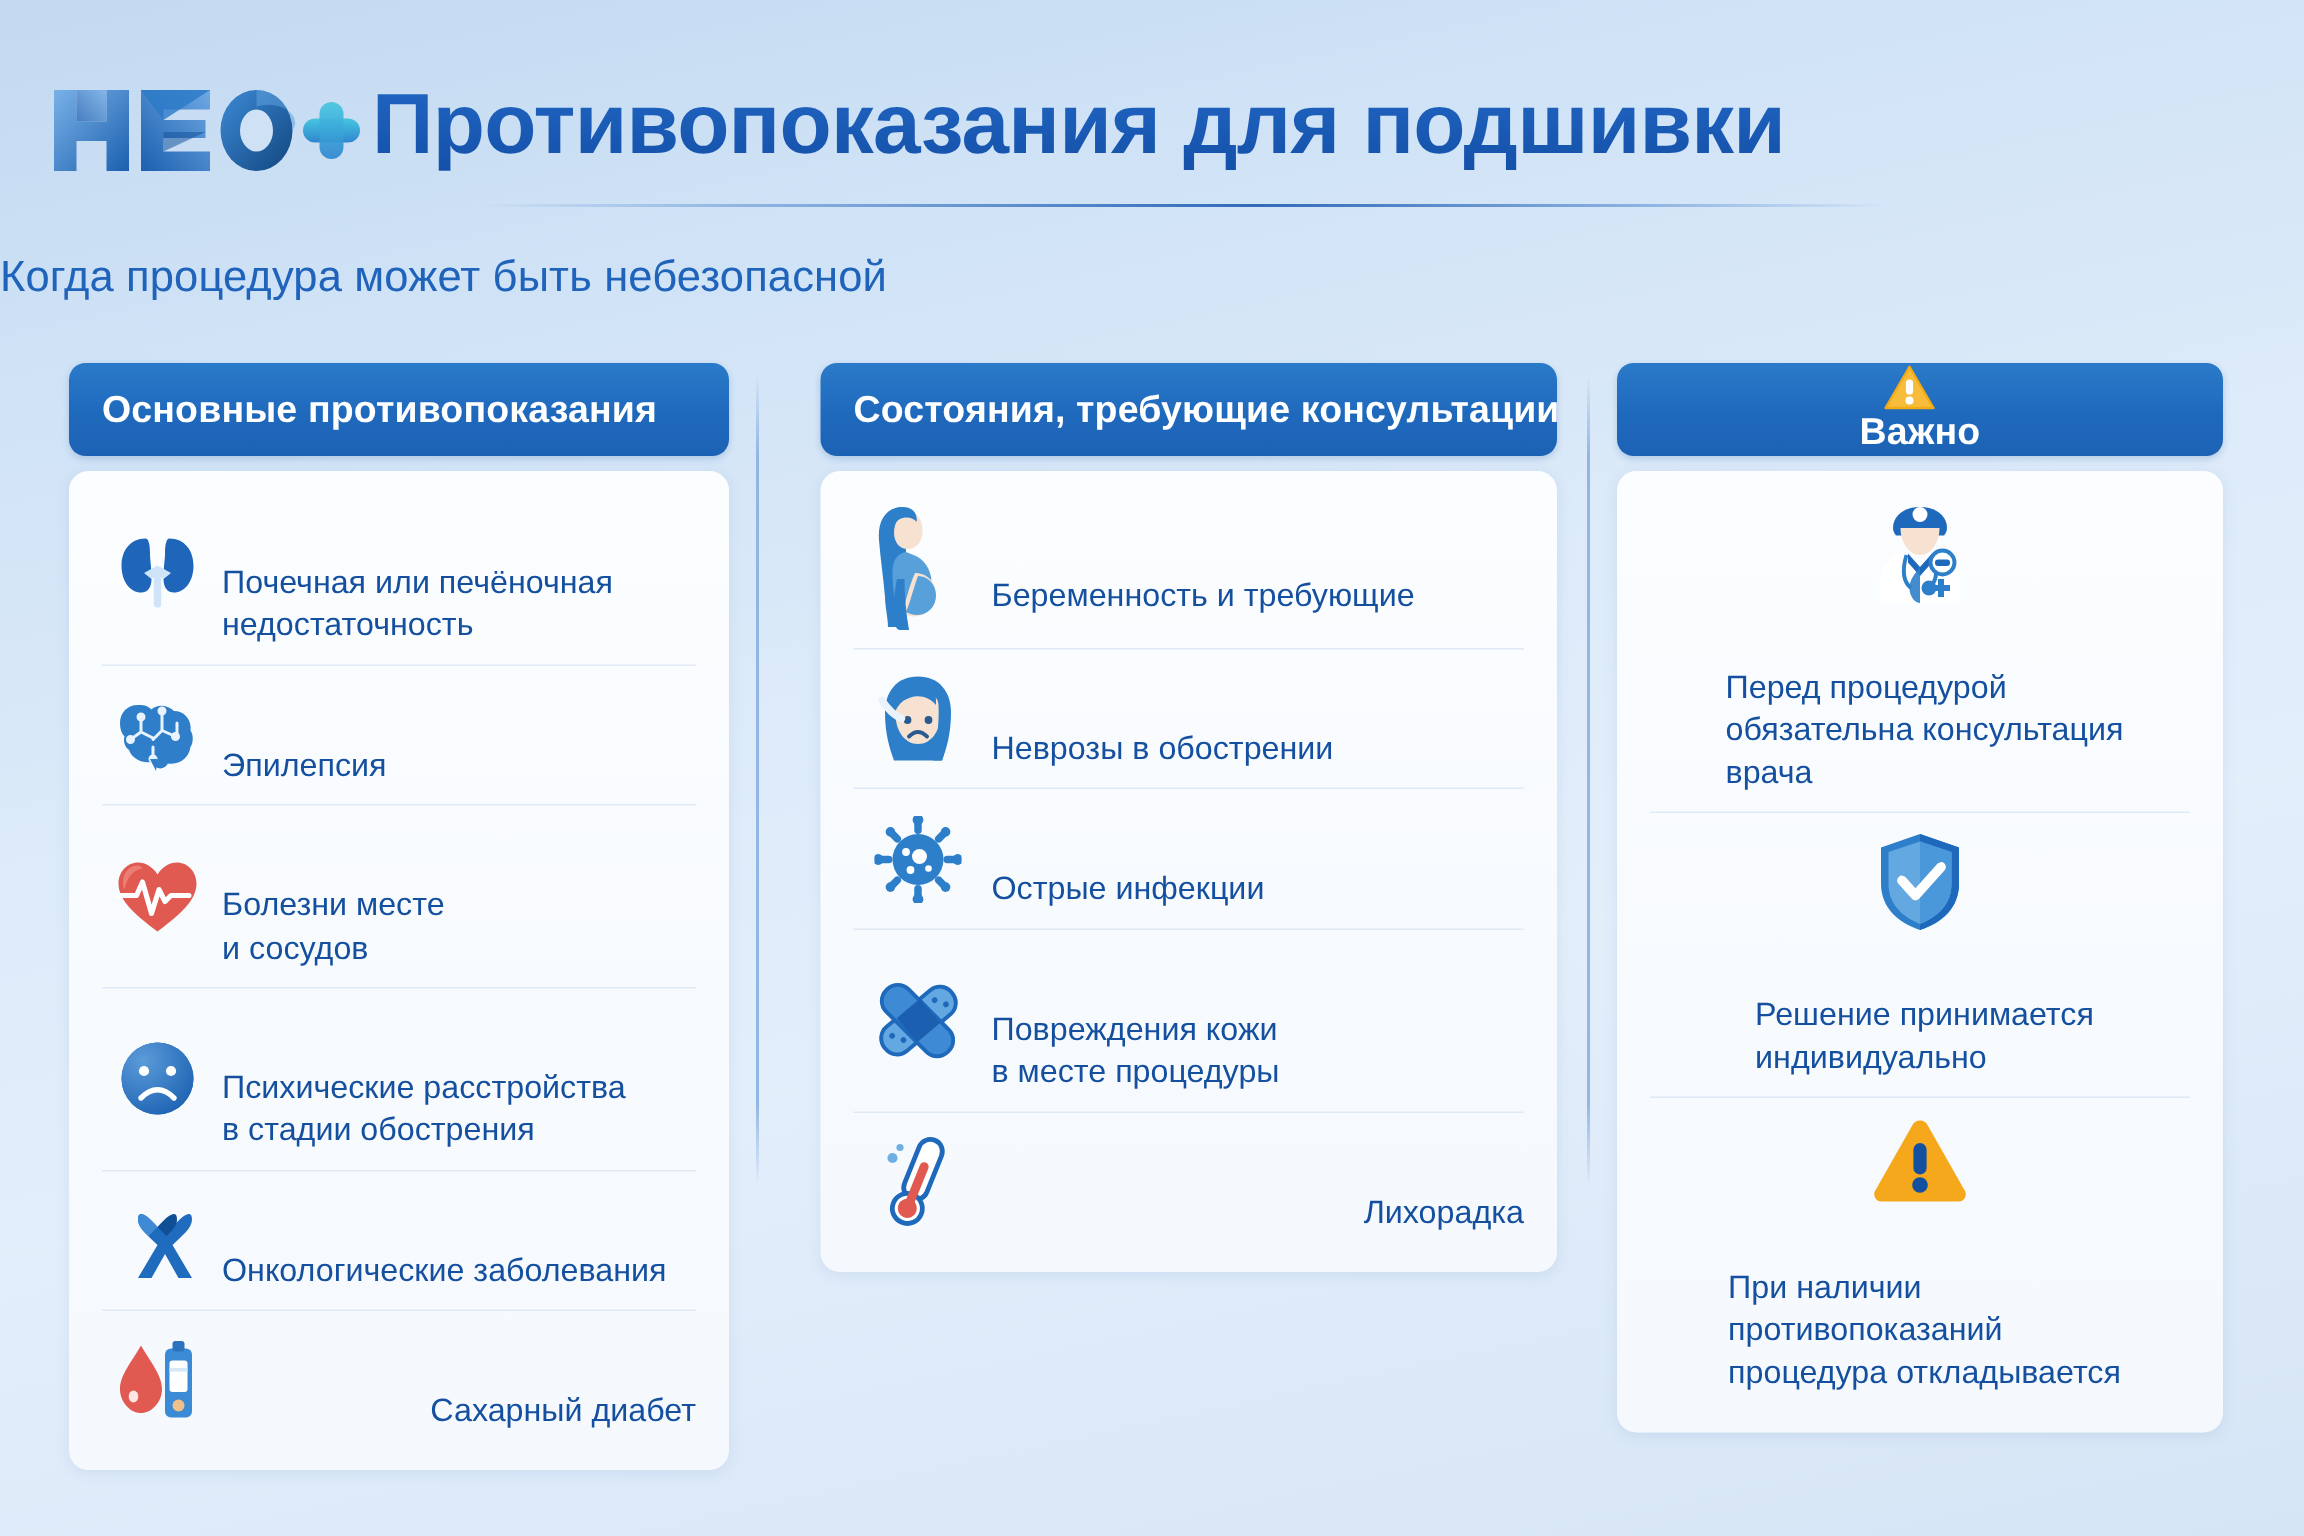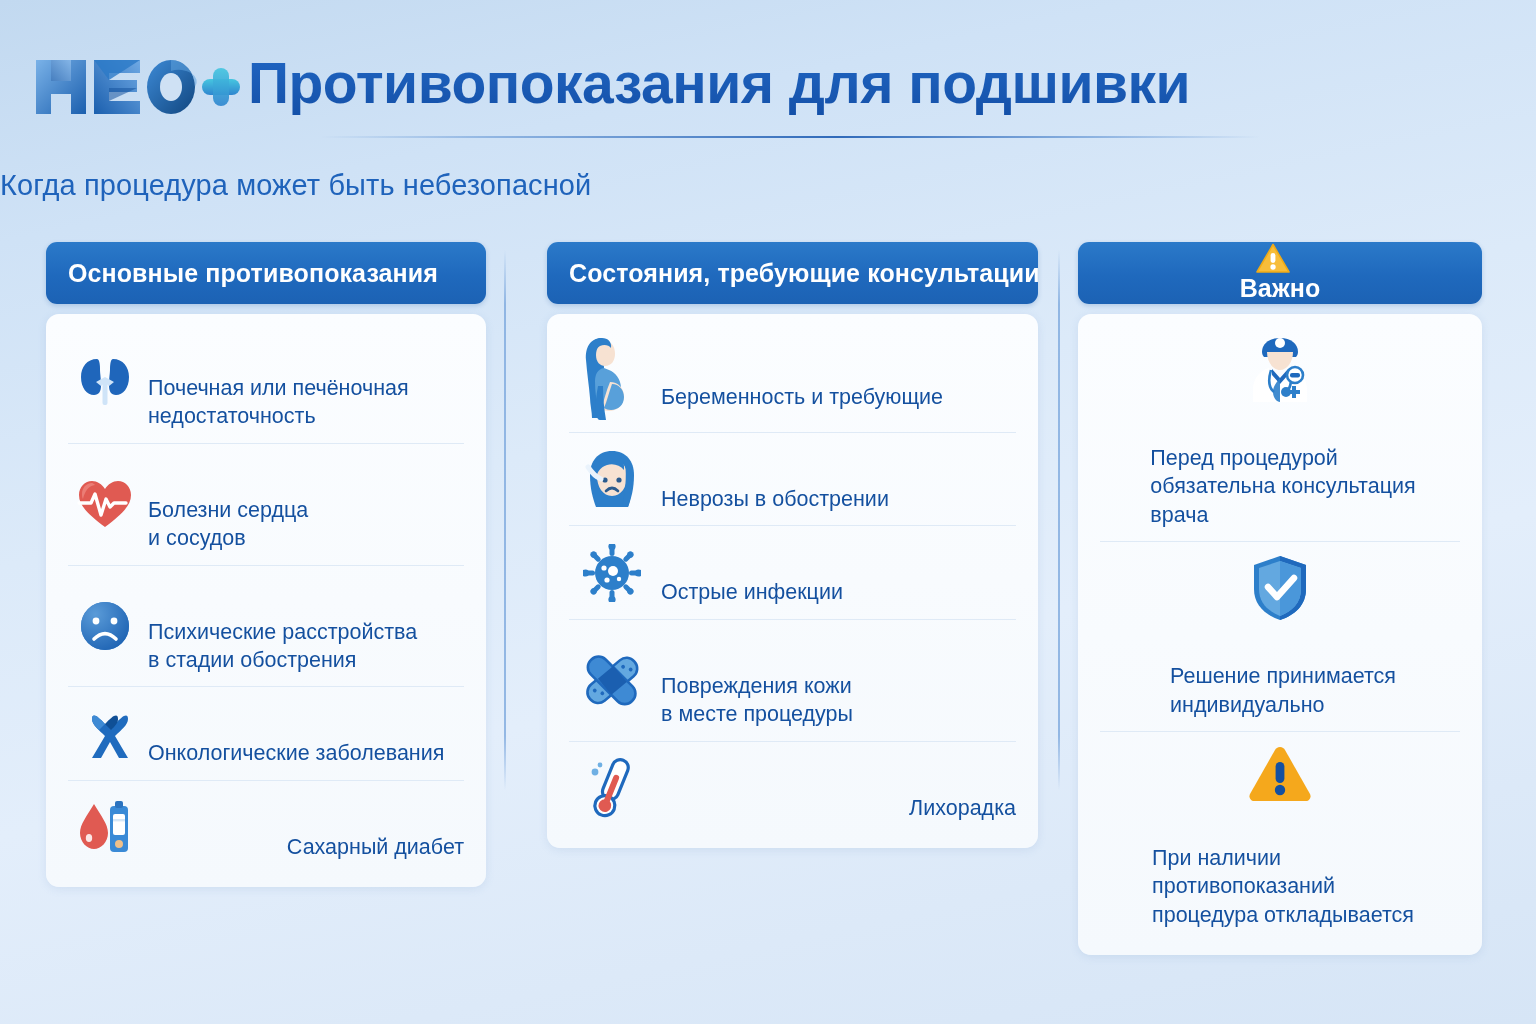--- a/index.html
+++ b/index.html
@@ -219,30 +219,47 @@
             <path d="M19 2c-10 0-16 8-16 18 0 11 6 18 13 18 5 0 7-4 7-9 0-9-1-12-1-17 0-6-1-10-3-10Z" fill="#1f66bb"></path>
             <path d="M35 2c10 0 16 8 16 18 0 11-6 18-13 18-5 0-7-4-7-9 0-9 1-12 1-17 0-6 1-10 3-10Z" fill="#1f66bb"></path>
             <path d="M27 20 l-9 5 5 4 4-3 4 3 5-4Z" fill="#cfe4f8"></path>
             <rect x="24.5" y="26" width="5" height="22" rx="2" fill="#cfe4f8"></rect>
           </svg>
         </span>
         <span class="row-label">Почечная или печёночная
 недостаточность</span>
       </div>
 
+      <div class="row">
+        <span class="row-icon">
+          <svg width="54" height="48" viewBox="0 0 54 48">
+            <path d="M14 4c-7 0-12 5-12 12 0 4 1 7 3 9-1 3 0 7 3 9 2 6 9 9 15 8 3 6 9 5 11 1 8 1 14-4 15-11 2-3 2-8 0-11 1-7-4-13-11-13-4-4-11-5-15-1-3-3-6-3-9-3Z" fill="#2f7ec9"></path>
+            <g stroke="#e8f3fd" stroke-width="2" fill="none" stroke-linecap="round">
+              <path d="M16 12 v10 M16 22 l-7 5 M16 22 l8 4 M30 8 v13 M30 21 l9 4 M30 21 l-6 6 M24 32 v8 M40 16 v9"></path>
+              <circle cx="16" cy="12" r="2" fill="#e8f3fd"></circle>
+                <circle cx="30" cy="8" r="2" fill="#e8f3fd"></circle>
+              <circle cx="9" cy="27" r="2" fill="#e8f3fd"></circle>
+                <circle cx="39" cy="25" r="2" fill="#e8f3fd"></circle>
+              <circle cx="24" cy="40" r="2" fill="#e8f3fd"></circle>
+            </g>
+            <path d="M22 40 l4 8 1-8Z" fill="#2f7ec9"></path>
+          </svg>
+        </span>
+        <span class="row-label">Эпилепсия</span>
+      </div>
 
       <div class="row">
         <span class="row-icon">
           <svg width="56" height="50" viewBox="0 0 56 50">
             <path d="M28 48C12 36 2 27 2 16 2 8 8 2 15 2c5 0 10 3 13 8 3-5 8-8 13-8 7 0 13 6 13 14 0 11-10 20-26 32Z" fill="#e05a52"></path>
             <path d="M15 4c-6 0-10 5-10 11 0 2 0 3 1 5 2-9 6-13 12-14-1-1-2-2-3-2Z" fill="#f08b84" opacity="0.7"></path>
             <path d="M2 24 h12 l4-9 6 21 5-16 4 8 4-4 12 0" stroke="#ffffff" stroke-width="3.4" fill="none" stroke-linejoin="round" stroke-linecap="round"></path>
           </svg>
         </span>
-        <span class="row-label">Болезни сердца
+        <span class="row-label">Болезни месте
 и сосудов</span>
       </div>
 
       <div class="row">
         <span class="row-icon">
           <svg width="52" height="52" viewBox="0 0 52 52">
             <circle cx="26" cy="26" r="24" fill="#2774c4"></circle>
             <circle cx="26" cy="26" r="24" fill="url(#sfg)"></circle>
             <defs>
                 <radialGradient id="sfg" cx="0.3" cy="0.25" r="0.85">

